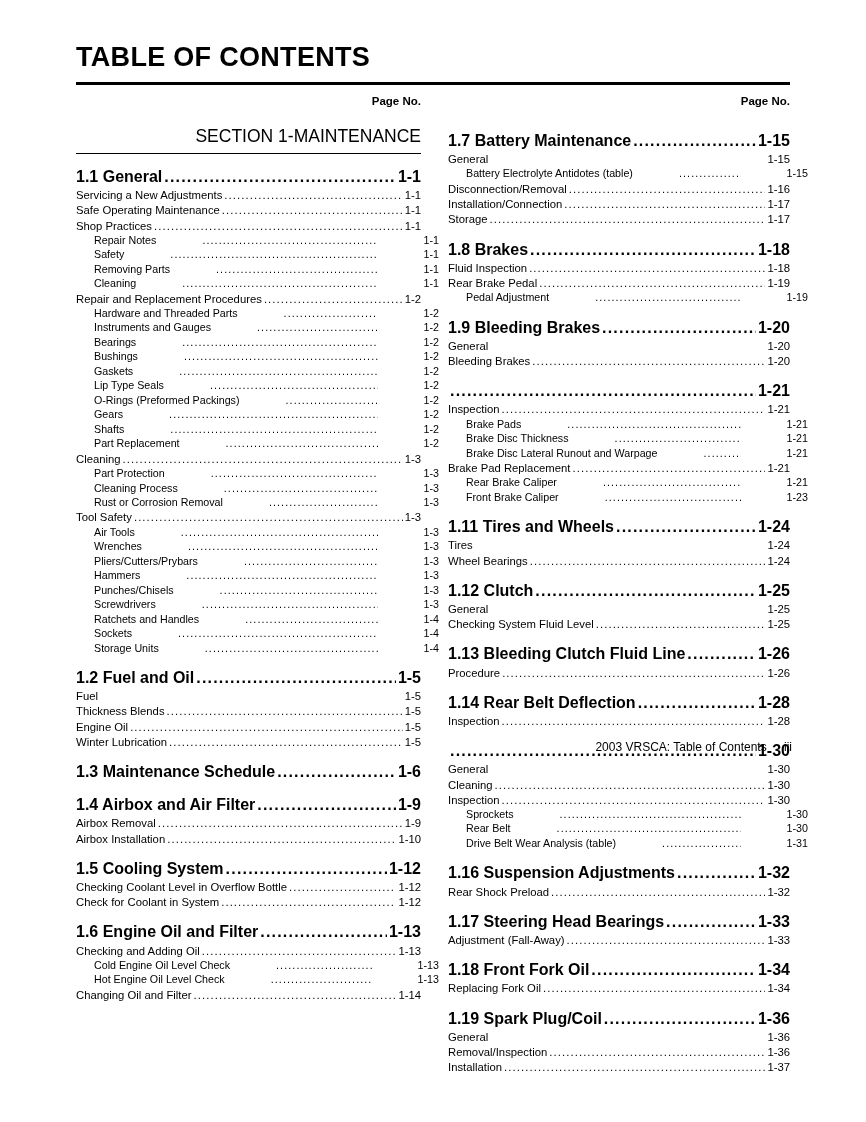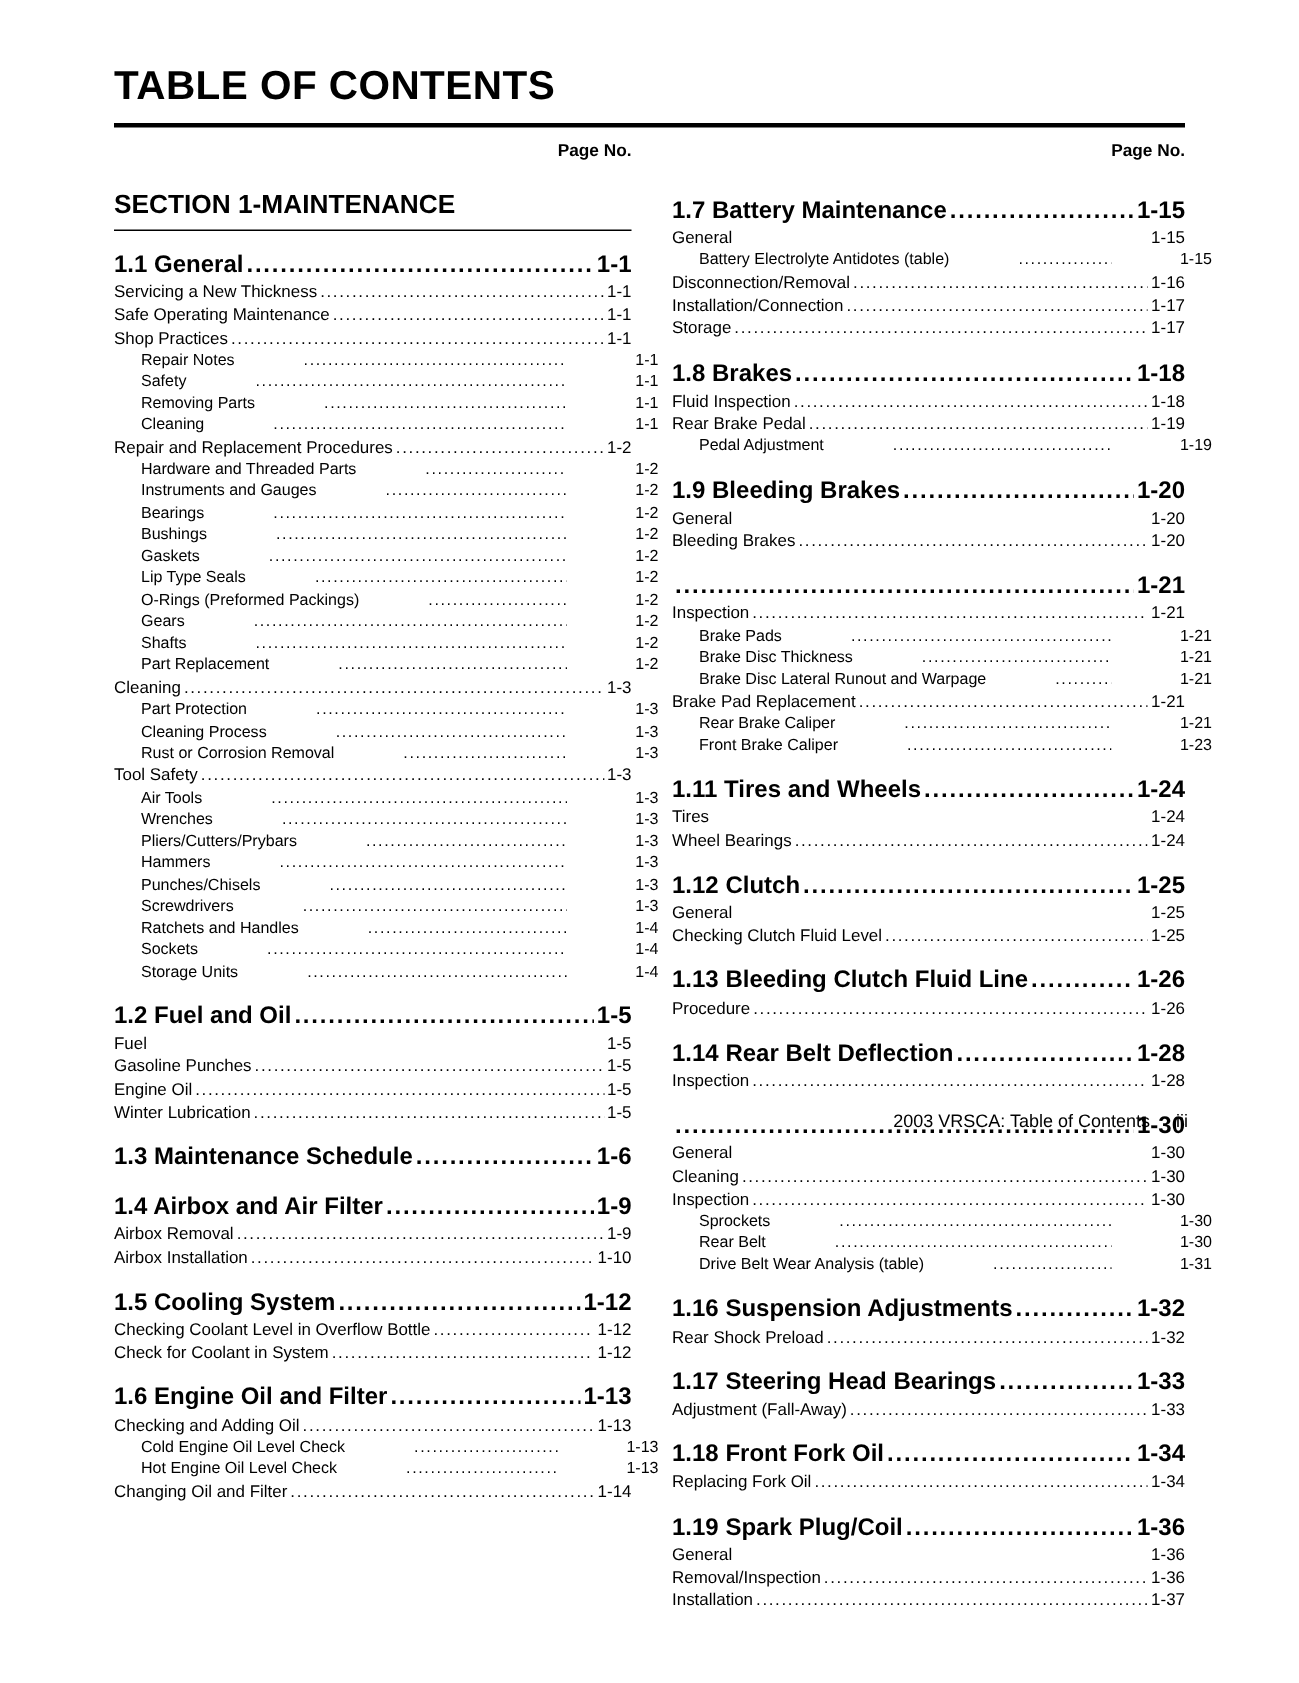--- a/index.html
+++ b/index.html
@@ -58,22 +58,23 @@
   .col {
     position: absolute;
     top: 118px;
     width: 345px;
   }
   .col-left { left: 76px; }
   .col-right { left: 448px; width: 342px; }
 
   .section-head {
     font-size: 17.5px;
-    font-weight: bold;
+    font-weight: normal;
     margin: 8px 0 6px 0;
+    text-align: right;
   }
   .section-rule {
     border-bottom: 1.5px solid #000;
     margin: 4px 0 8px 0;
   }
 
   
   .entry {
     display: flex;
     align-items: baseline;
@@ -144,21 +145,21 @@
   <div class="col col-left">
     <div class="section-head">SECTION 1-MAINTENANCE</div>
     <div class="section-rule"></div>
     <div id="left-entries">
         <div class="entry lvl-h">
           <span class="lbl">1.1 General</span>
           <span class="dots">........................................................................................................................................................................................................</span>
           <span class="pg">1-1</span>
         </div>
         <div class="entry lvl-1">
-          <span class="lbl">Servicing a New Thickness</span>
+          <span class="lbl">Servicing a New Adjustments</span>
           <span class="dots">........................................................................................................................................................................................................</span>
           <span class="pg">1-1</span>
         </div>
         <div class="entry lvl-1">
           <span class="lbl">Safe Operating Maintenance</span>
           <span class="dots">........................................................................................................................................................................................................</span>
           <span class="pg">1-1</span>
         </div>
         <div class="entry lvl-1">
           <span class="lbl">Shop Practices</span>
@@ -314,21 +315,21 @@
           <span class="lbl">1.2 Fuel and Oil</span>
           <span class="dots">........................................................................................................................................................................................................</span>
           <span class="pg">1-5</span>
         </div>
         <div class="entry lvl-1">
           <span class="lbl">Fuel</span>
           <span class="dots"></span>
           <span class="pg">1-5</span>
         </div>
         <div class="entry lvl-1">
-          <span class="lbl">Gasoline Punches</span>
+          <span class="lbl">Thickness Blends</span>
           <span class="dots">........................................................................................................................................................................................................</span>
           <span class="pg">1-5</span>
         </div>
         <div class="entry lvl-1">
           <span class="lbl">Engine Oil</span>
           <span class="dots">........................................................................................................................................................................................................</span>
           <span class="pg">1-5</span>
         </div>
         <div class="entry lvl-1">
           <span class="lbl">Winter Lubrication</span>
@@ -523,21 +524,21 @@
           <span class="lbl">1.12 Clutch</span>
           <span class="dots">........................................................................................................................................................................................................</span>
           <span class="pg">1-25</span>
         </div>
         <div class="entry lvl-1">
           <span class="lbl">General</span>
           <span class="dots"></span>
           <span class="pg">1-25</span>
         </div>
         <div class="entry lvl-1">
-          <span class="lbl">Checking Clutch Fluid Level</span>
+          <span class="lbl">Checking System Fluid Level</span>
           <span class="dots">........................................................................................................................................................................................................</span>
           <span class="pg">1-25</span>
         </div>
         <div class="entry lvl-h">
           <span class="lbl">1.13 Bleeding Clutch Fluid Line</span>
           <span class="dots">........................................................................................................................................................................................................</span>
           <span class="pg">1-26</span>
         </div>
         <div class="entry lvl-1">
           <span class="lbl">Procedure</span>

